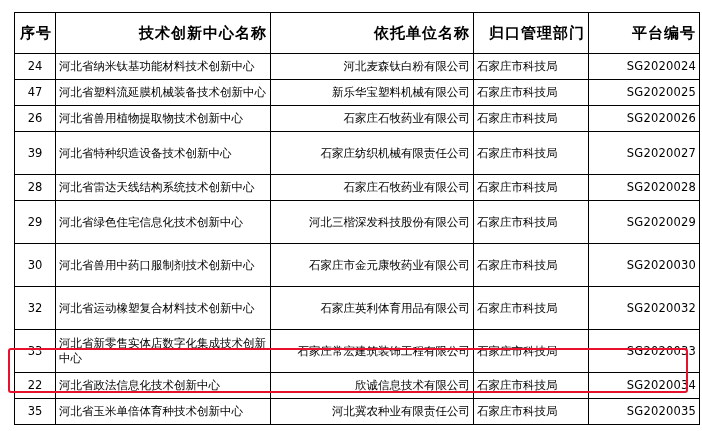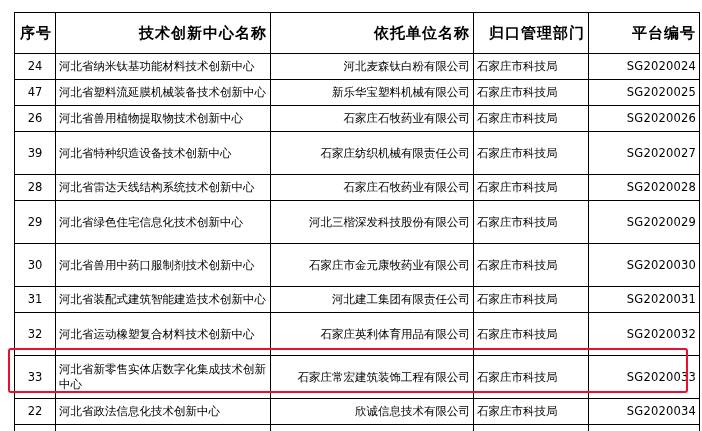--- a/index.html
+++ b/index.html
@@ -152,27 +152,20 @@
         <td class="c-dept">石家庄市科技局</td>
         <td class="c-code">SG2020029</td>
       </tr>
       <tr class="row-2line">
         <td class="c-seq">30</td>
         <td class="c-name">河北省兽用中药口服制剂技术创新中心</td>
         <td class="c-unit">石家庄市金元康牧药业有限公司</td>
         <td class="c-dept">石家庄市科技局</td>
         <td class="c-code">SG2020030</td>
       </tr>
-      <tr class="row-1line">
-        <td class="c-seq">31</td>
-        <td class="c-name">河北省装配式建筑智能建造技术创新中心</td>
-        <td class="c-unit">河北建工集团有限责任公司</td>
-        <td class="c-dept">石家庄市科技局</td>
-        <td class="c-code">SG2020031</td>
-      </tr>
       <tr class="row-2line">
         <td class="c-seq">32</td>
         <td class="c-name">河北省运动橡塑复合材料技术创新中心</td>
         <td class="c-unit">石家庄英利体育用品有限公司</td>
         <td class="c-dept">石家庄市科技局</td>
         <td class="c-code">SG2020032</td>
       </tr>
       <tr class="row-2line">
         <td class="c-seq">33</td>
         <td class="c-name">河北省新零售实体店数字化集成技术创新中心</td>

